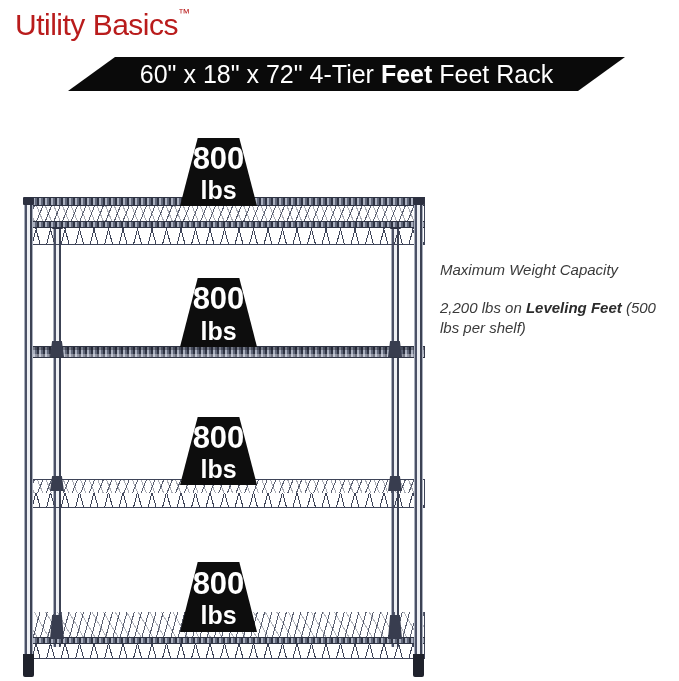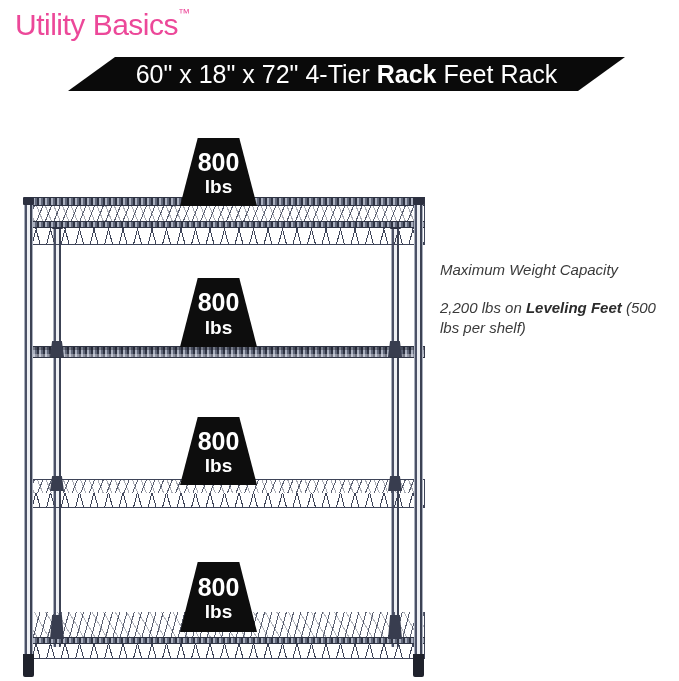--- a/index.html
+++ b/index.html
@@ -2,21 +2,21 @@
 <html><head>
 <meta charset="utf-8">
 <style>
   html,body{margin:0;padding:0;background:#ffffff;}
   #canvas{
     position:relative;width:679px;height:681px;background:#ffffff;overflow:hidden;
     font-family:"Liberation Sans","DejaVu Sans",sans-serif;
   }
   
   .brand{
-    position:absolute;left:15px;top:6px;font-size:30px;color:#ec4899;
+    position:absolute;left:15px;top:6px;font-size:30px;color:#b91c1c;
     letter-spacing:-0.5px;white-space:nowrap;
   }
   .brand sup{font-size:12px;vertical-align:18px;letter-spacing:0;}
   
   .banner{
     position:absolute;left:68px;top:57px;width:557px;height:34px;background:#0a0a0a;
     clip-path:polygon(47px 0,100% 0,calc(100% - 47px) 100%,0 100%);
     display:flex;align-items:center;justify-content:center;
     color:#ffffff;font-size:25px;white-space:pre;
   }
@@ -58,39 +58,39 @@
       repeating-linear-gradient(75deg,#3e4458 0 1px,transparent 1px 14px),
       repeating-linear-gradient(-75deg,#3e4458 0 1px,transparent 1px 14px);
   }
   
   .badge{
     position:absolute;left:180px;width:77px;background:#0d0d0d;color:#ffffff;
     clip-path:polygon(23% 0,77% 0,100% 100%,0 100%);
     display:flex;flex-direction:column;align-items:center;justify-content:center;
     text-align:center;line-height:1.15;padding-top:2px;box-sizing:border-box;z-index:5;
   }
-  .badge .val{font-size:25px;font-weight:700;}
-  .badge .unit{font-size:19px;font-weight:700;}
+  .badge .val{font-size:31px;font-weight:700;}
+  .badge .unit{font-size:25px;font-weight:700;}
   
   .info{position:absolute;left:440px;top:260px;width:228px;color:#3a3a3a;font-size:15px;line-height:1.32;font-style:italic;}
   .info .heading{margin:0 0 18px 0;}
   .info .item{margin:0 0 28px 0;}
   .info b{font-weight:700;color:#2b2b2b;}
 </style>
 </head>
 <body>
 
 <div id="canvas">
 
   <div class="brand">
     <span>Utility Basics</span><sup>™</sup>
   </div>
 
   <div class="banner">
-    <span>60" x 18" x 72" 4-Tier </span><b>Rack</b><span> Feet Rack</span>
+    <span>60" x 18" x 72" 4-Tier </span><b>Feet</b><span> Feet Rack</span>
   </div>
 
   <div>
 
     <div class="post back" style="left:53px;top:221px;height:426px;">
         <div class="cap"></div>
       </div>
     <div class="post back" style="left:391px;top:221px;height:426px;">
         <div class="cap"></div>
       </div>

